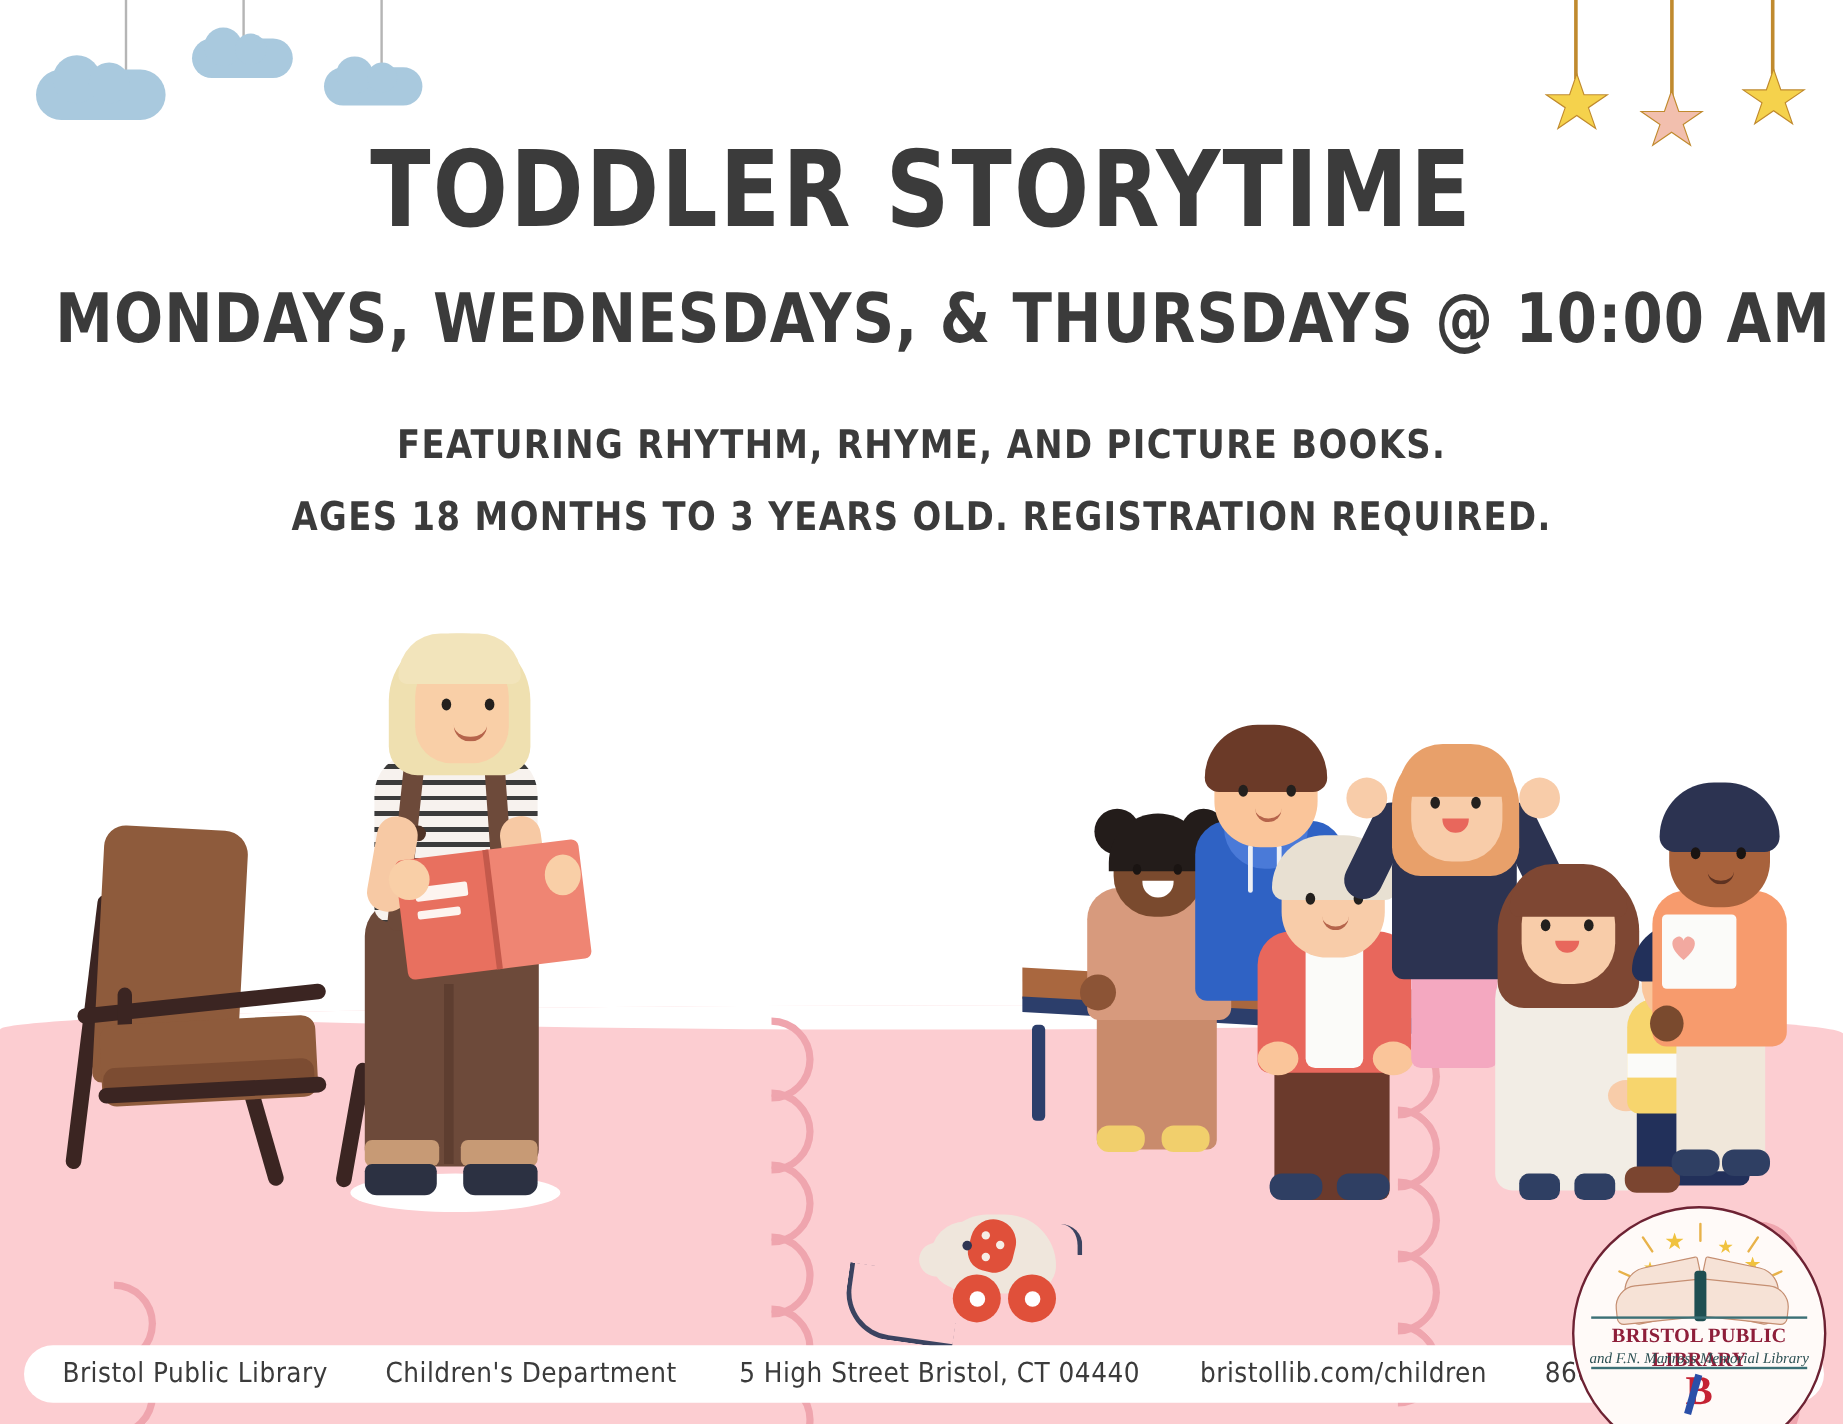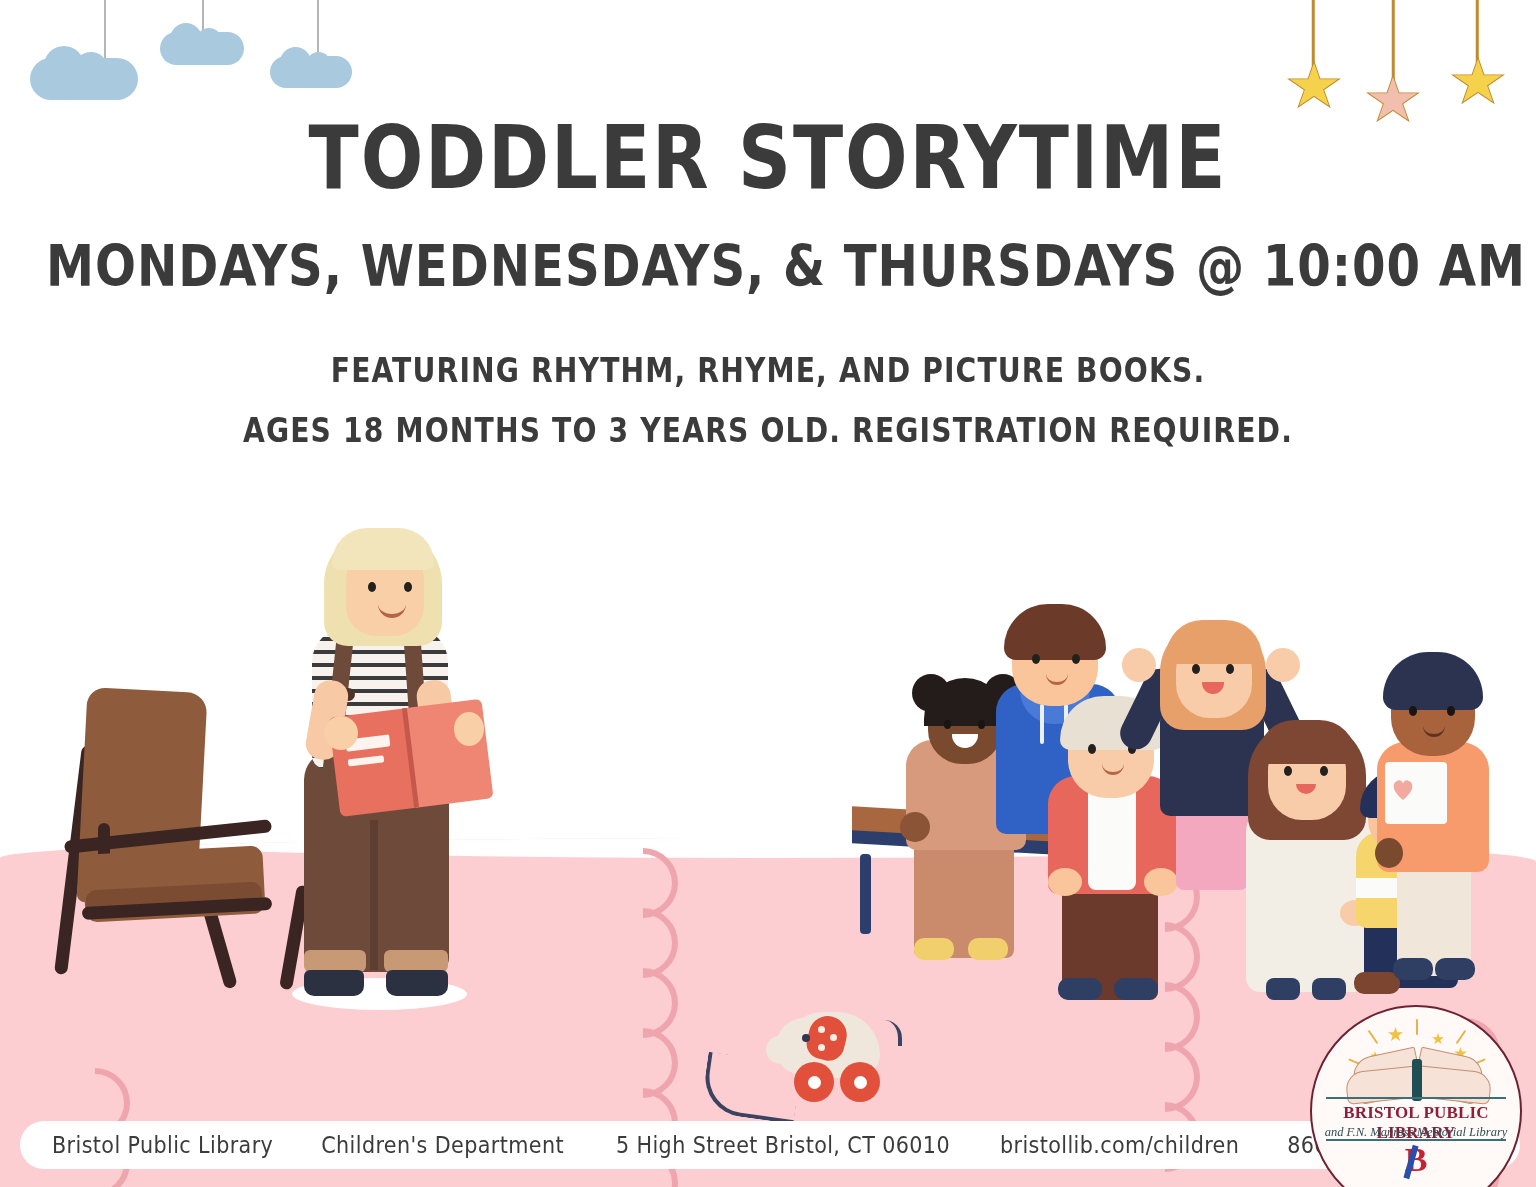--- a/index.html
+++ b/index.html
@@ -325,21 +325,21 @@
     <div class="sh r" style="left:78px;top:62px;width:40px;height:40px;background:#e0503a;"></div>
     <div class="sh r" style="left:92px;top:76px;width:13px;height:13px;background:#fff;"></div>
     <div class="sh" style="left:114px;top:20px;width:22px;height:26px;border-right:4px solid #3b4360;border-radius:0 18px 0 0;"></div>
     <div class="sh" style="left:-58px;top:58px;width:90px;height:56px;border-left:4px solid #3b4360;border-bottom:4px solid #3b4360;border-radius:0 0 0 40px;transform:rotate(8deg);"></div>
   </div>
 
   <div id="footerbar"></div>
   <div id="footeritems">
     <span class="finfo" style="margin-left:32px;">Bristol Public Library</span>
     <span class="finfo" style="margin-left:48px;">Children's Department</span>
-    <span class="finfo" style="margin-left:52px;">5 High Street Bristol, CT 06010</span>
+    <span class="finfo" style="margin-left:52px;">5 High Street Bristol, CT 04440</span>
     <span class="finfo" style="margin-left:50px;">bristollib.com/children</span>
     <span class="finfo" style="margin-left:48px;">860-584-7787 x6</span>
   </div>
 
   <div id="logo">
     <div id="logocircle">
 
       <div class="ray" style="left:60px;top:22px;height:16px;transform:rotate(-34deg);"></div>
       <div class="ray" style="left:104px;top:12px;height:16px;"></div>
       <div class="ray" style="left:148px;top:22px;height:16px;transform:rotate(34deg);"></div>

